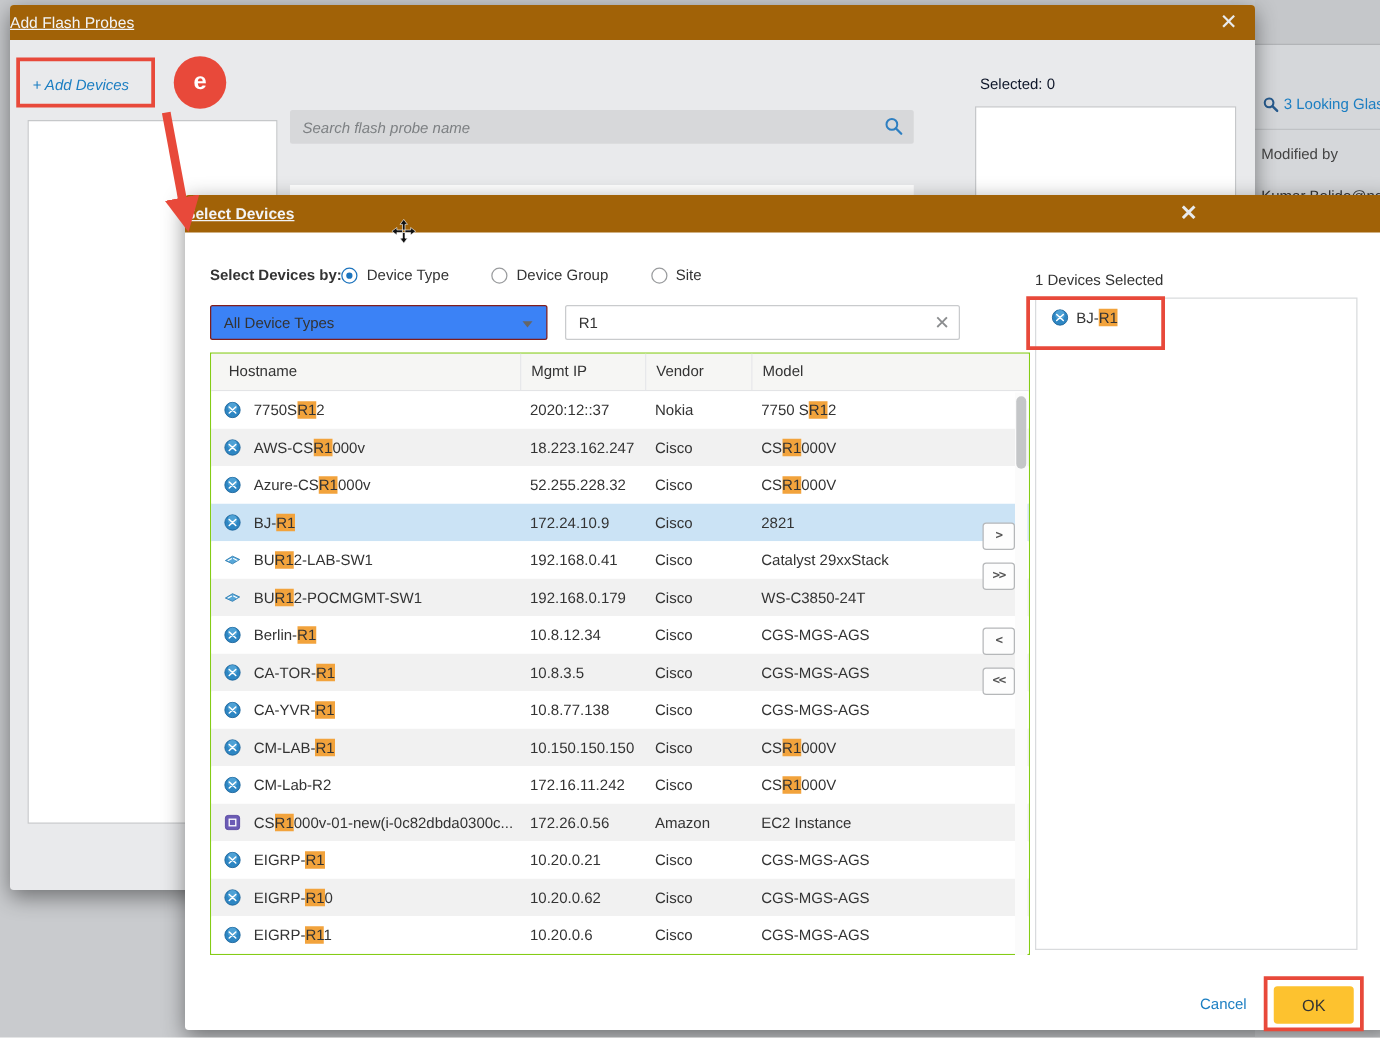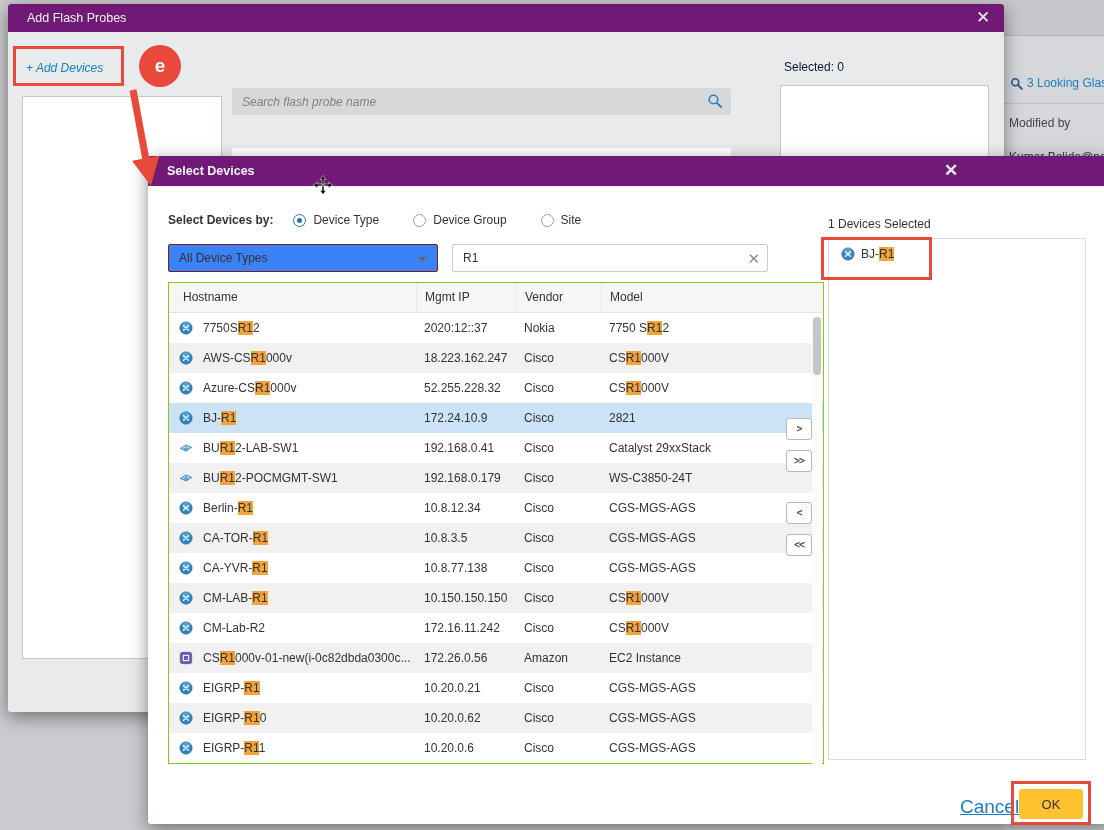--- a/index.html
+++ b/index.html
@@ -14,22 +14,22 @@
   
   .page-strip { position:absolute; left:1004px; top:0; width:100px; height:830px; background:#d5d7da; }
   .strip-topband { position:absolute; left:0; top:0; width:100%; height:36px; background:#c5c7ca; border-bottom:1px solid #b2b4b7; }
   .strip-divider { position:absolute; left:0; top:103px; width:100%; height:1px; background:#c0c2c5; }
   .lg-row { position:absolute; left:6px; top:76px; display:flex; align-items:center; gap:4px; color:#1b7ec2; white-space:nowrap; }
   .strip-label { position:absolute; left:5px; top:116px; color:#444; white-space:nowrap; }
   .strip-value { position:absolute; left:5px; top:150px; color:#333; white-space:nowrap; }
 
   
   .dlg { position:absolute; box-shadow:0 5px 18px rgba(0,0,0,.45); border-radius:3px; }
-  .dlg-header { height:28px; background:#701a75; color:#f2f4f6; line-height:28px; padding-left:19px;
-                border-radius:3px 3px 0 0; font-size:12.5px; position:relative; }
+  .dlg-header { height:28px; background:#a16207; color:#f2f4f6; line-height:28px; padding-left:0;
+                border-radius:3px 3px 0 0; font-size:12.5px; position:relative;text-decoration:underline; }
   .dlg-close { position:absolute; top:0; width:26px; height:28px; text-align:center; line-height:27px;
                color:#e8ebee; font-size:17px; cursor:pointer; }
 
   
   #dlg-probes { left:8px; top:4px; width:996px; height:708px; background:#e9eaec; z-index:1; }
   .add-devices-link { position:absolute; left:18px; top:57px; color:#1b7ec2; cursor:pointer;font-style:italic; }
   .probe-listbox { position:absolute; left:14px; top:92px; width:200px; height:563px; background:#fff; border:1px solid #c6c8ca; }
   .probe-search { position:absolute; left:224px; top:84px; width:499px; height:27px; background:#d7d8da; border:none; border-radius:2px; }
   .probe-search input { width:100%; height:100%; background:transparent; border:none; outline:none;
                         padding:0 30px 0 10px; font-family:"Liberation Sans",sans-serif; font-size:12px; color:#333; }
@@ -41,21 +41,21 @@
   .probe-tablebody { position:absolute; left:224px; top:144px; width:499px; height:55px; background:#fff; }
   .probe-selected-label { position:absolute; left:776px; top:56px; color:#0f172a; }
   .probe-selected-box { position:absolute; left:772px; top:81px; width:209px; height:430px; background:#fff; border:1px solid #c6c8ca; }
 
   
   #dlg-select { left:148px; top:156px; width:966px; height:668px; background:#fff; z-index:10; }
   #dlg-select .dlg-header { height:30px; line-height:30px; font-weight:bold; }
   #dlg-select .dlg-close { height:30px; line-height:29px; right:150px; }
 
   .sd-radio-row { position:absolute; left:20px; top:57px; display:flex; align-items:center; }
-  .sd-by-label { font-weight:bold; margin-right:20px; }
+  .sd-by-label { font-weight:bold; }
   .radio-opt { display:flex; align-items:center; cursor:pointer; }
   .radio-opt + .radio-opt { margin-left:34px; }
   .rdot { position:relative; width:13px; height:13px; border-radius:50%; border:1px solid #9a9c9e; background:#fff;
           display:inline-block; margin-right:7px; }
   .rdot.on { border-color:#1d74bd; }
   .rdot.on::after { content:''; position:absolute; left:3px; top:3px; width:5px; height:5px; border-radius:50%; background:#1d74bd; }
 
   .sd-type-select { position:absolute; left:20px; top:88px; width:270px; height:28px; border:1px solid #7f1d1d;
                     border-radius:2px; background:#3b82f6; line-height:26px; padding-left:10px; cursor:pointer; }
   .sd-chevron { position:absolute; right:11px; top:12px; width:0; height:0;
@@ -86,21 +86,21 @@
   .sd-transfer { position:absolute; left:638px; top:262px; width:30px; display:flex; flex-direction:column; }
   .tbtn { width:26px; height:22px; border:1px solid #b5b7b9; border-radius:3px; background:#fdfdfd;
           color:#555; font-size:10px; font-weight:bold; line-height:1; cursor:pointer; letter-spacing:-1px;
           font-family:"DejaVu Sans Mono", monospace; }
   .tbtn1 { margin-top:10px; } .tbtn2 { margin-top:30px; } .tbtn3 { margin-top:10px; }
 
   .sd-selected-label { position:absolute; left:680px; top:61px; color:#333; }
   .sd-selected-panel { position:absolute; left:680px; top:82px; width:258px; height:522px; border:1px solid #d9dbdd; background:#fff; overflow:hidden; }
   .sel-item { display:flex; align-items:center; gap:6px; padding:8px 0 6px 12px; cursor:pointer; }
 
-  .sd-cancel { position:absolute; left:812px; top:640px; color:#1b7ec2; font-size:19px; cursor:pointer;text-decoration:underline; }
+  .sd-cancel { position:absolute; left:812px; top:640px; color:#1b7ec2; font-size:12px; cursor:pointer; }
   .sd-ok { position:absolute; left:871px; top:633px; width:64px; height:30px; background:#fdc22f; border:none;
            border-radius:3px; font-size:13px; color:#333; cursor:pointer; font-family:"Liberation Sans",sans-serif; }
 
   
   .anno { position:absolute; z-index:40; pointer-events:none; }
   .anno-rect { border:3px solid #e8493a; background:transparent; }
   #anno-add-devices { left:13px; top:46px; width:111px; height:40px; }
   #anno-bj { left:821px; top:237px; width:111px; height:43px; }
   #anno-ok { left:1011px; top:781px; width:80px; height:44px; }
   #anno-circle { left:139px; top:45px; width:42px; height:42px; border-radius:50%; background:#e8493a;

